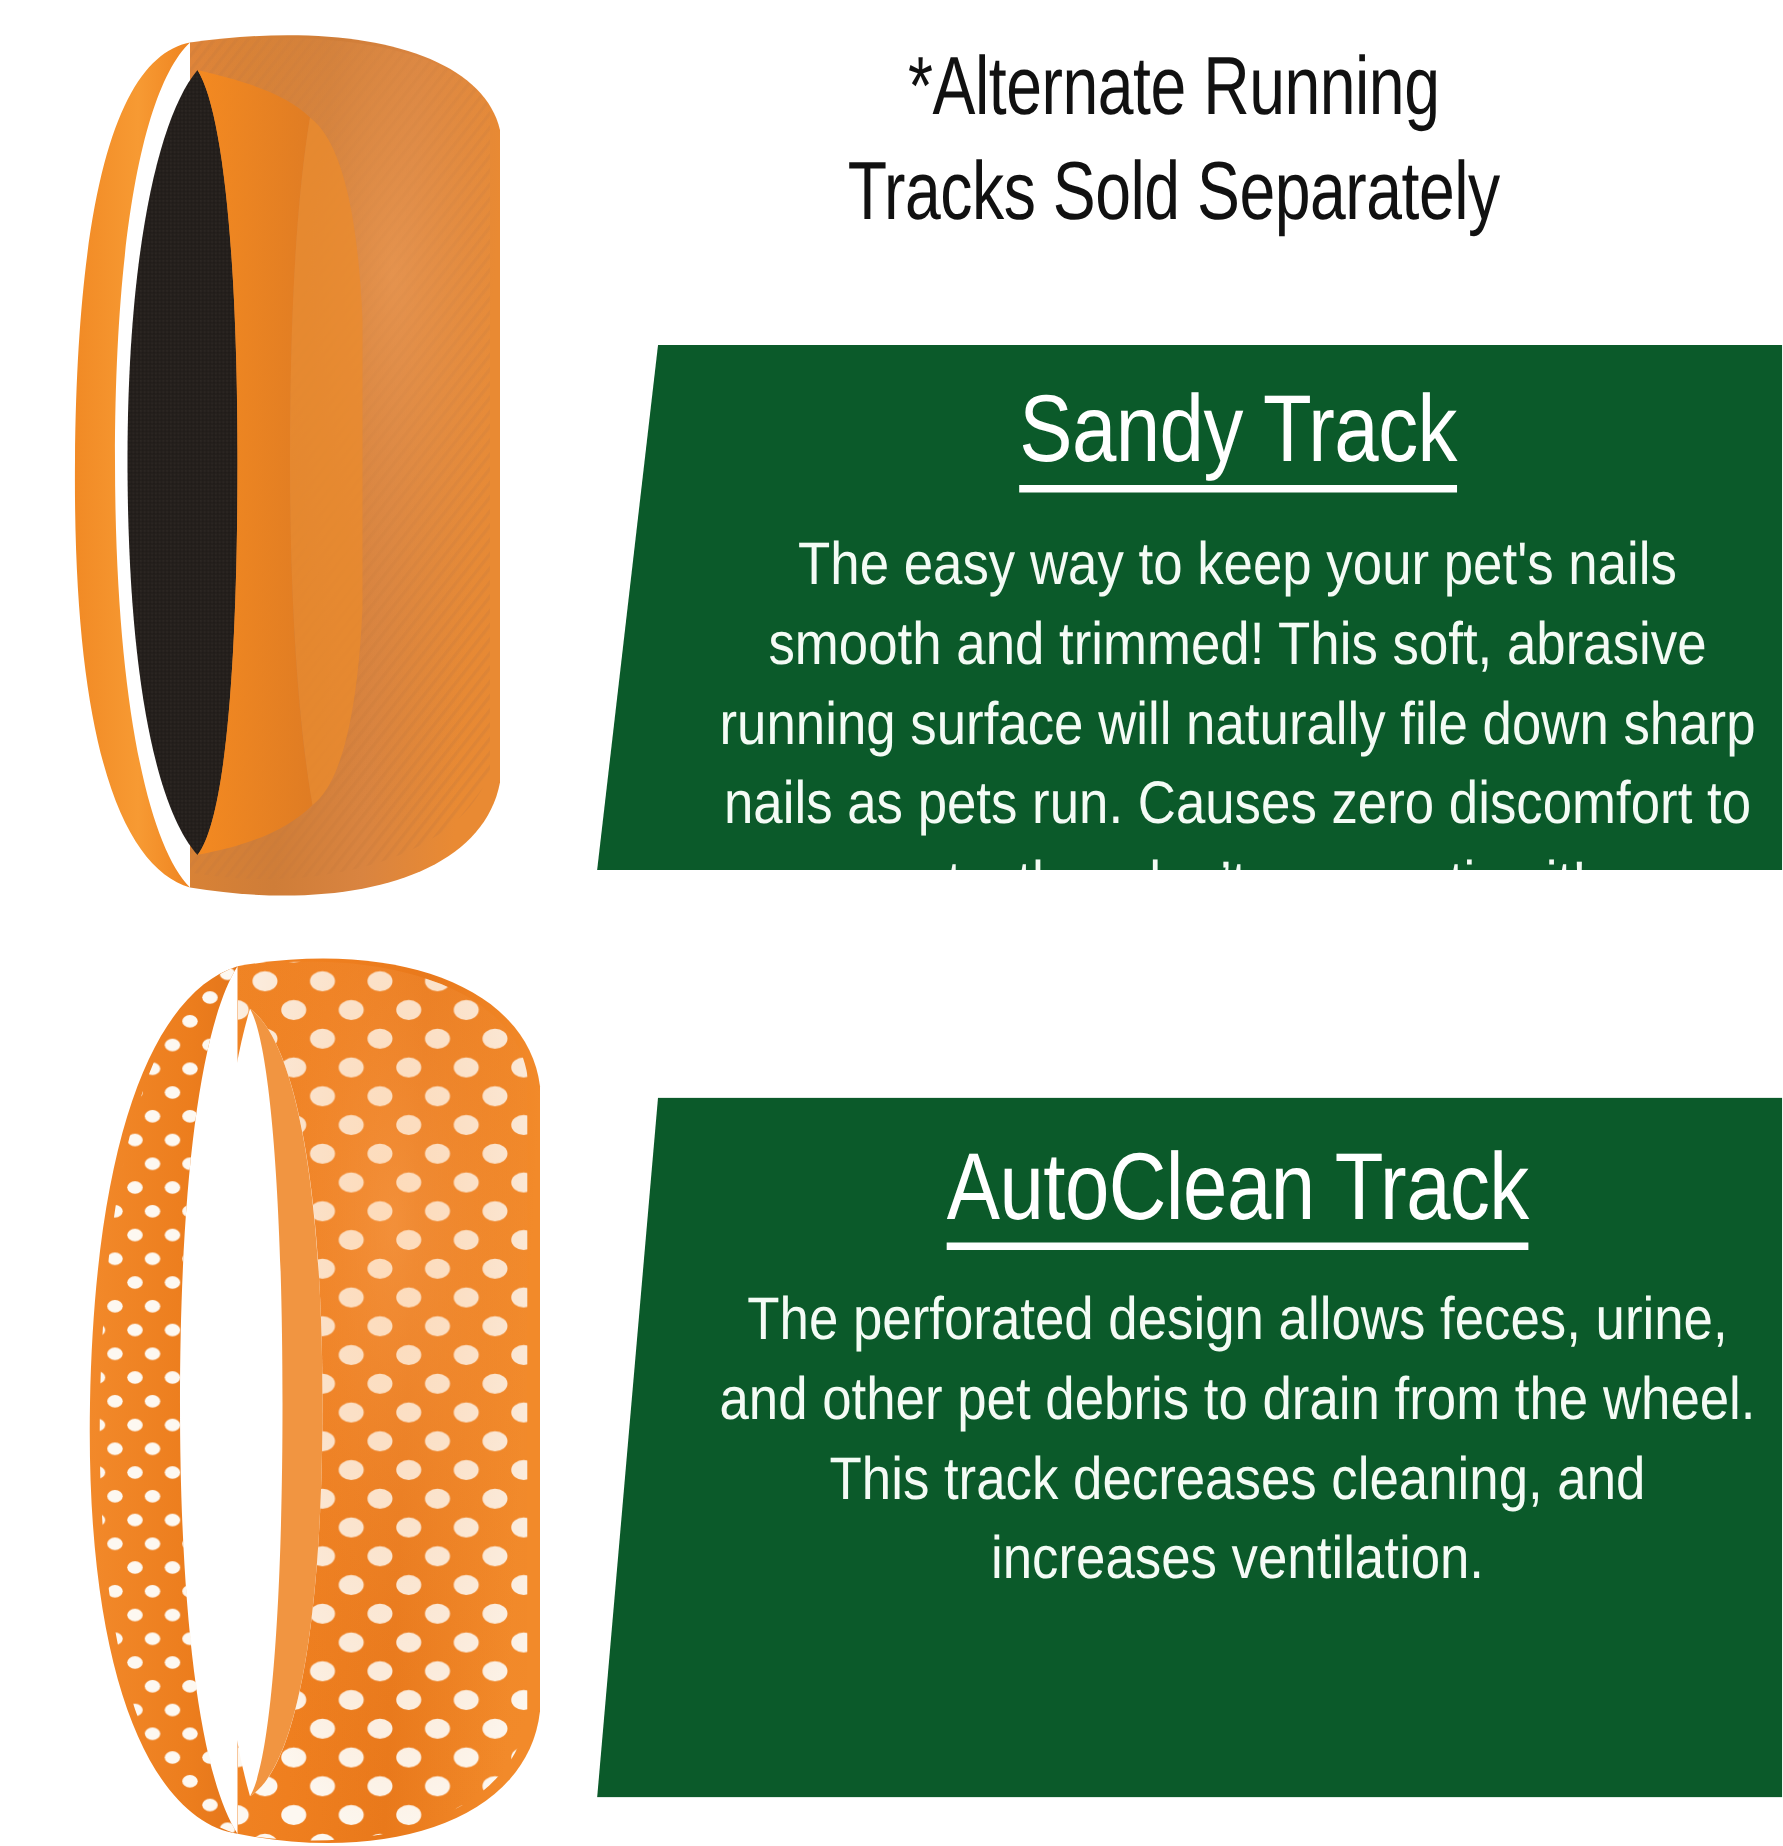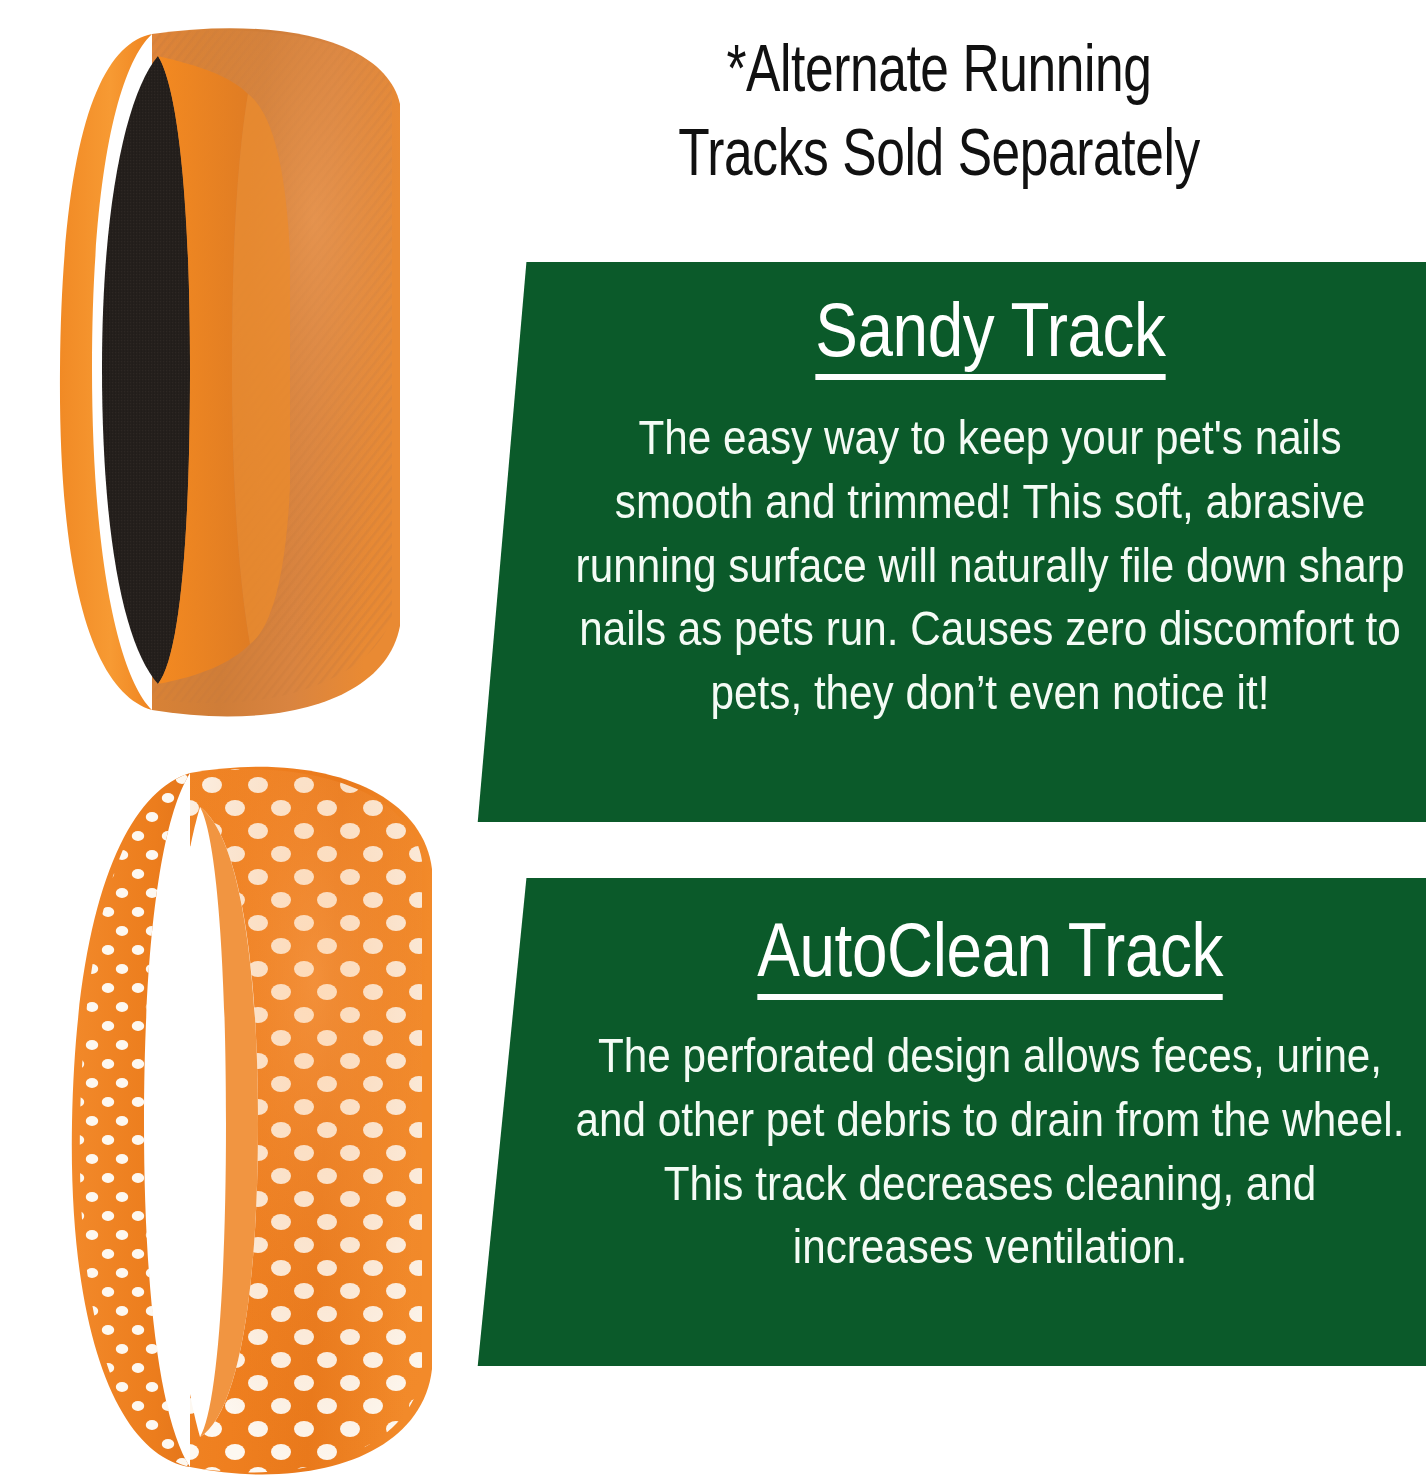--- a/index.html
+++ b/index.html
@@ -55,30 +55,30 @@
   
   .panel {
     position: absolute;
     right: 0;
     color: #ffffff;
     background: #0b5a2a;
     -webkit-clip-path: polygon(9.5% 0, 100% 0, 100% 100%, 4.6% 100%);
     clip-path: polygon(9.5% 0, 100% 0, 100% 100%, 4.6% 100%);
   }
   .panel.sandy {
-    top: 262px;
+    top: 276px;
     left: 432px;
     width: 994px;
-    height: 560px;
+    height: 420px;
   }
   .panel.autoclean {
     top: 878px;
     left: 432px;
     width: 994px;
-    height: 488px;
+    height: 560px;
   }
 
   .panel-inner {
     position: absolute;
     left: 128px;
     right: 6px;
     top: 0;
     bottom: 0;
     display: flex;
     flex-direction: column;

